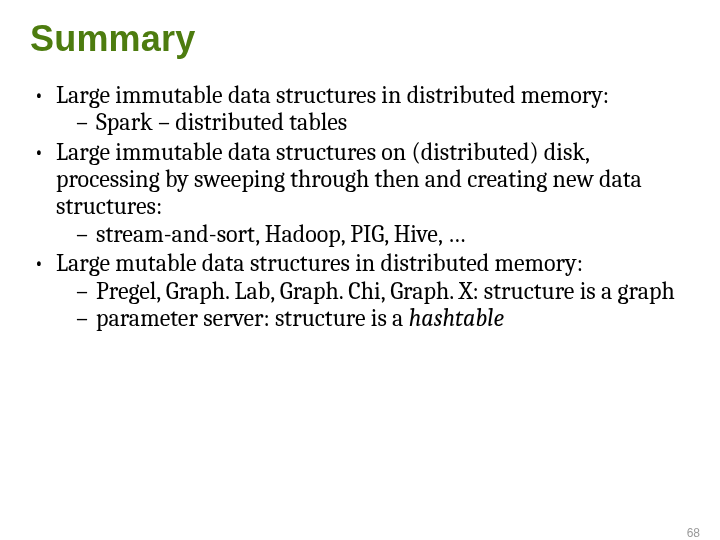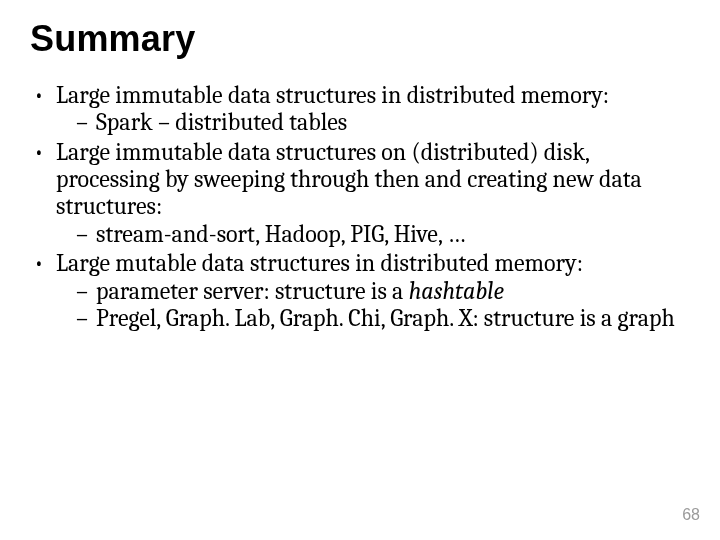--- a/index.html
+++ b/index.html
@@ -15,21 +15,21 @@
     box-sizing: border-box;
     width: 720px;
     height: 540px;
     padding: 14px 28px 10px 28px;
     position: relative;
   }
   .title {
     font-family: "Segoe UI", "Helvetica Neue", Arial, sans-serif;
     font-weight: 700;
     font-size: 36px;
-    color: #000000;
+    color: #4d7c0f;
     margin: 4px 0 22px 2px;
     letter-spacing: 0.2px;
   }
   ul.top {
     list-style: none;
     margin: 0;
     padding: 0 4px 0 2px;
   }
   ul.top > li {
     position: relative;
@@ -61,23 +61,23 @@
     content: "–";
     position: absolute;
     left: 0;
     top: 0;
     font-size: 24px;
   }
   .ital { font-style: italic; }
   .pagenum {
     position: absolute;
     right: 20px;
-    bottom: 16px;
+    bottom: 0;
     font-family: Arial, sans-serif;
-    font-size: 16px;
+    font-size: 12px;
     color: #9a9a9a;
   }
 </style>
 </head>
 <body>
 
 <div class="slide">
 
   <div class="title">Summary</div>
 
@@ -98,24 +98,24 @@
         <li>
           <span>stream-and-sort, Hadoop, PIG, Hive, …</span>
         </li>
       </ul>
     </li>
 
     <li>
       <span>Large mutable data structures in distributed memory:</span>
       <ul class="sub">
         <li>
-          <span>parameter server: structure is a </span><span class="ital">hashtable</span>
+          <span>Pregel, Graph. Lab, Graph. Chi, Graph. X: structure is a graph</span>
         </li>
         <li>
-          <span>Pregel, Graph. Lab, Graph. Chi, Graph. X: structure is a graph</span>
+          <span>parameter server: structure is a </span><span class="ital">hashtable</span>
         </li>
       </ul>
     </li>
 
   </ul>
 
   <div class="pagenum">68</div>
 </div>
 
 </body></html>

